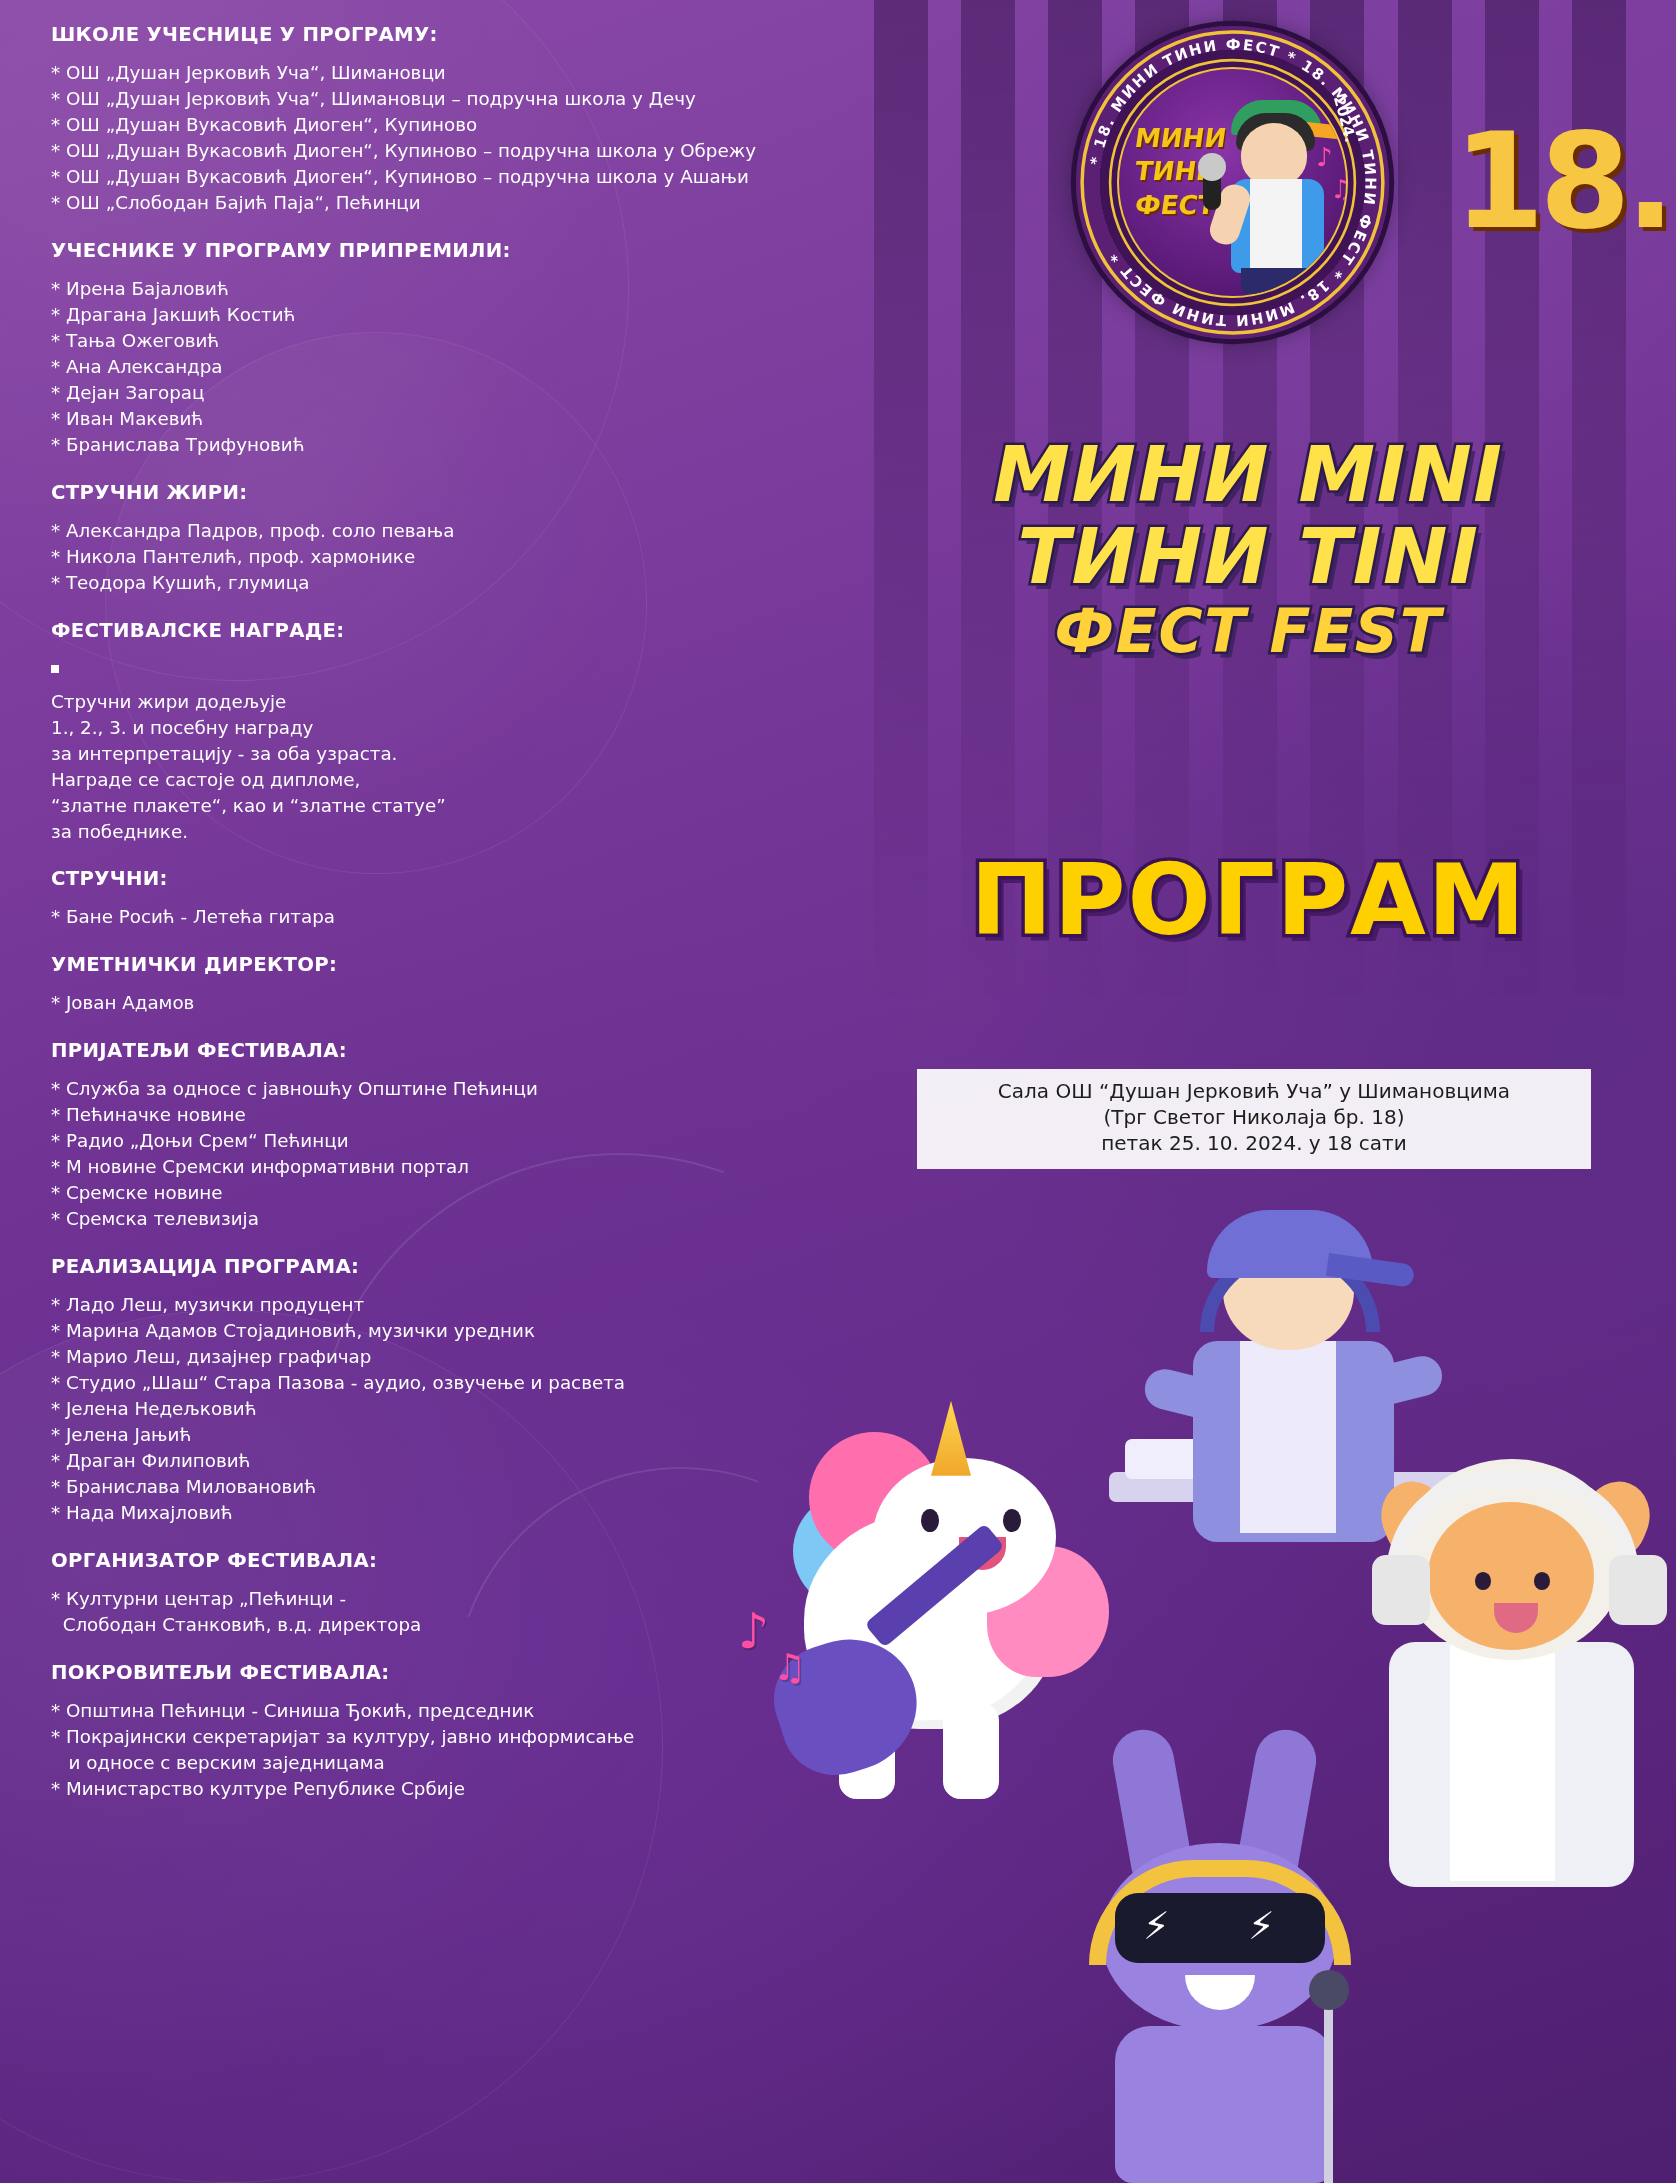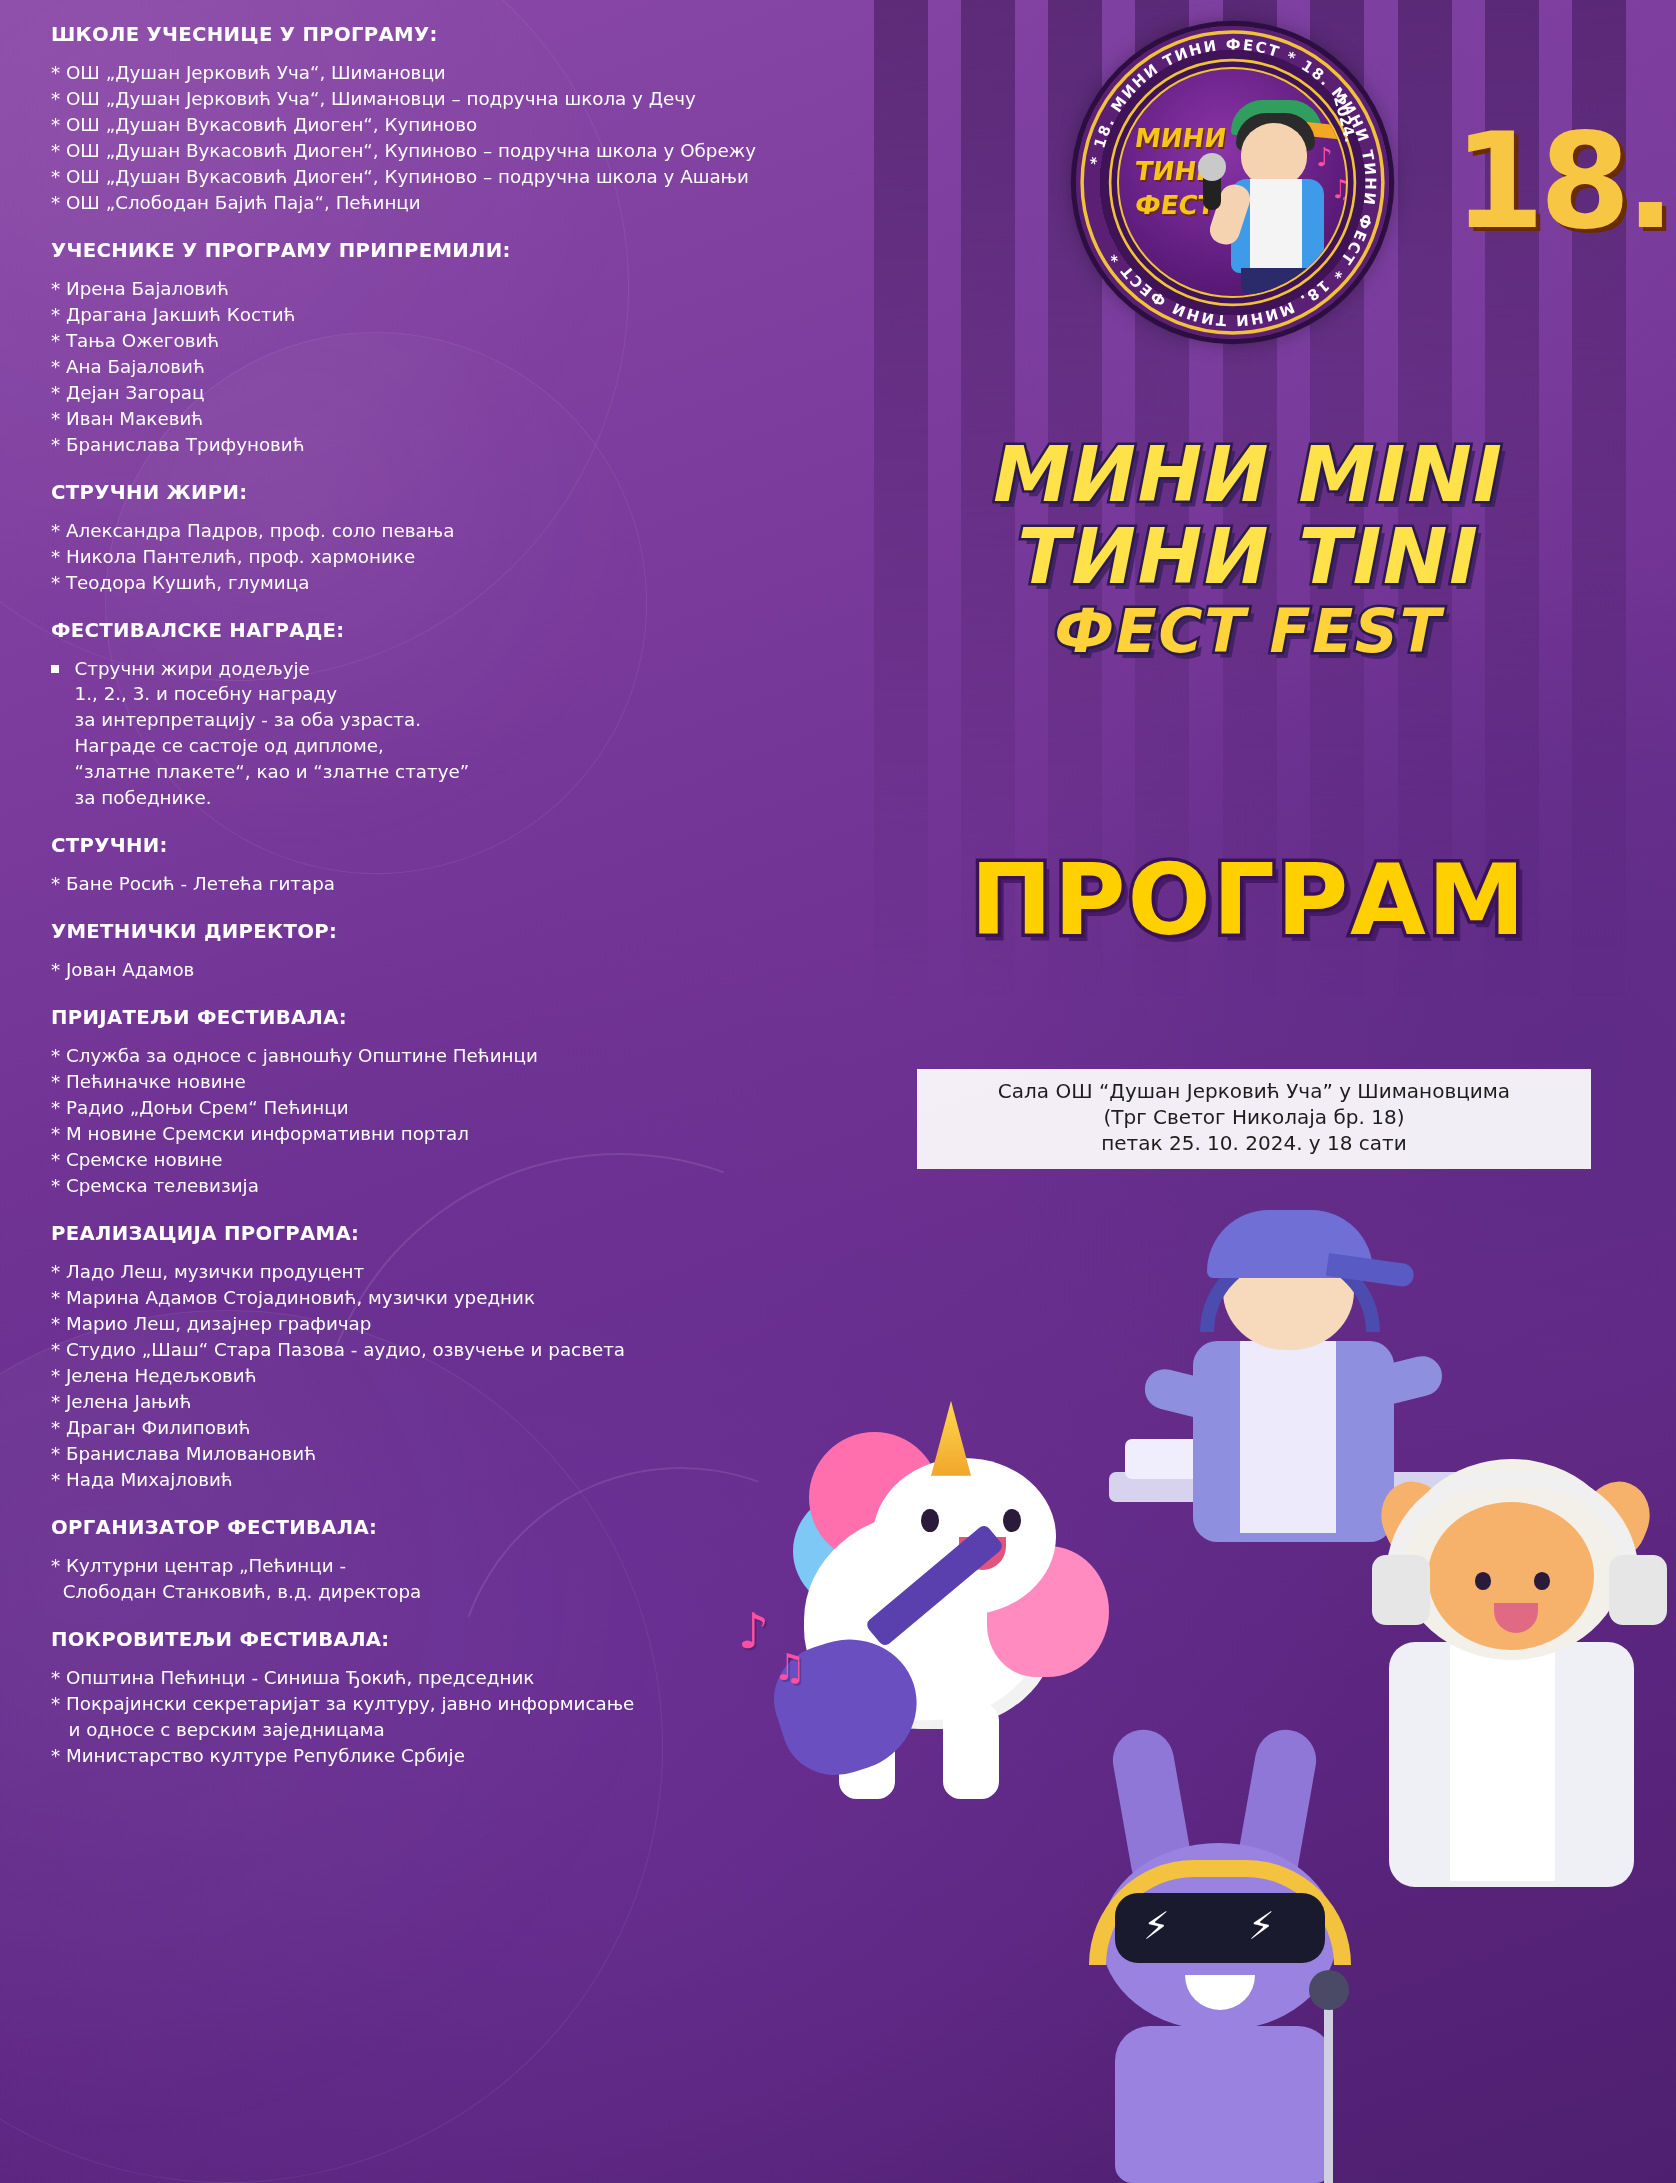--- a/index.html
+++ b/index.html
@@ -74,20 +74,21 @@
     font-size: 18.3px;
     line-height: 1.42;
     color: #ffffff;
     white-space: pre-wrap;
   }
   .bullet-block {
     display: flex;
     gap: 15.7px;
     font-size: 18.3px;
     line-height: 1.42;
+    flex-direction: column;
   }
   .bullet-sq {
     display: inline-block;
     width: 7.9px; height: 7.9px;
     background: #ffffff;
     margin-top: 9.6px;
     flex: 0 0 auto;
   }
 
   
@@ -288,21 +289,21 @@
       <div class="sect-line">* ОШ „Душан Вукасовић Диоген“, Купиново – подручна школа у Обрежу</div>
       <div class="sect-line">* ОШ „Душан Вукасовић Диоген“, Купиново – подручна школа у Ашањи</div>
       <div class="sect-line">* ОШ „Слободан Бајић Паја“, Пећинци</div>
     </div>
 
     <div class="sect">
       <div class="sect-title">УЧЕСНИКЕ У ПРОГРАМУ ПРИПРЕМИЛИ:</div>
       <div class="sect-line">* Ирена Бајаловић</div>
       <div class="sect-line">* Драгана Јакшић Костић</div>
       <div class="sect-line">* Тања Ожеговић</div>
-      <div class="sect-line">* Ана Бајаловић</div>
+      <div class="sect-line">* Ана Александра</div>
       <div class="sect-line">* Дејан Загорац</div>
       <div class="sect-line">* Иван Макевић</div>
       <div class="sect-line">* Бранислава Трифуновић</div>
     </div>
 
     <div class="sect">
       <div class="sect-title">СТРУЧНИ ЖИРИ:</div>
       <div class="sect-line">* Александра Падров, проф. соло певања</div>
       <div class="sect-line">* Никола Пантелић, проф. хармонике</div>
       <div class="sect-line">* Теодора Кушић, глумица</div>

